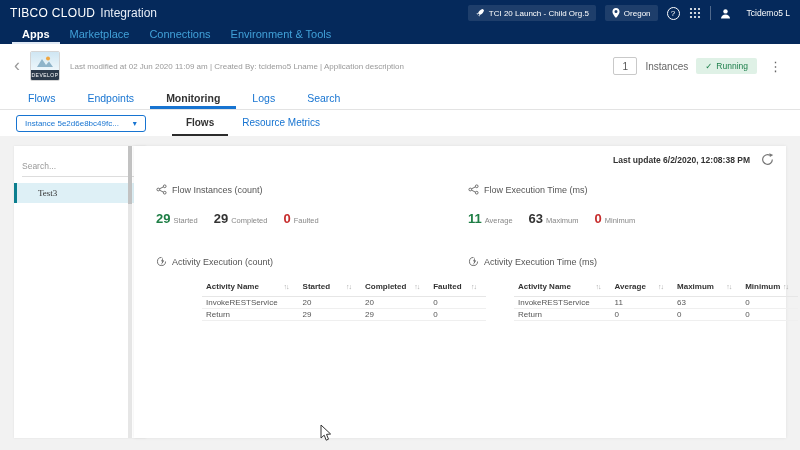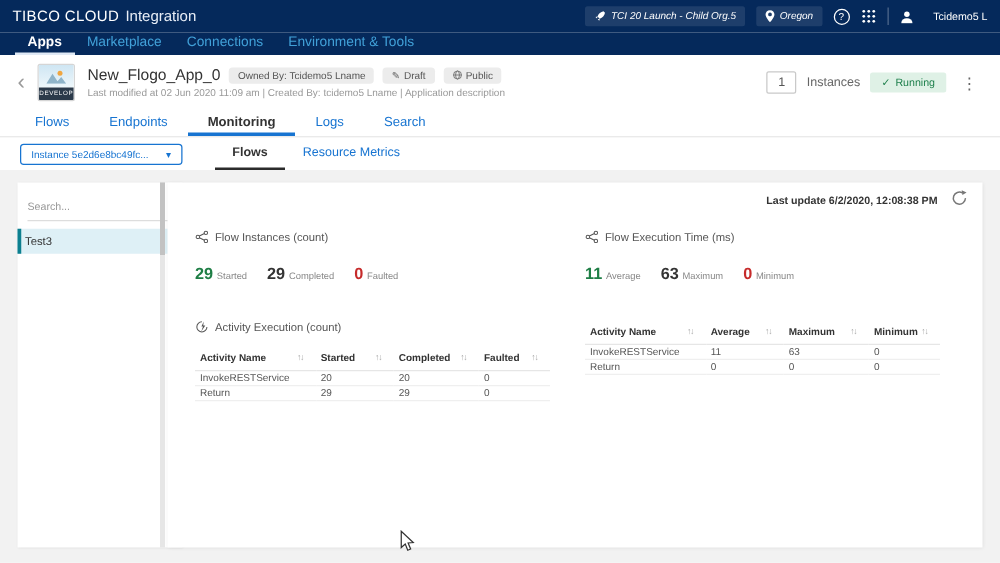--- a/index.html
+++ b/index.html
@@ -4,21 +4,21 @@
 <style>
   * { margin:0; padding:0; box-sizing:border-box; }
   html,body { width:800px; height:450px; overflow:hidden; background:#f2f2f2;
               font-family:"Liberation Sans", sans-serif; }
 
   
   .topbar { height:26px; background:#05295b; display:flex; align-items:center; padding:0 10px; color:#fff; }
   .brand-bold { font-size:12px; font-weight:normal; letter-spacing:.3px; }
   .brand-light { font-size:12px; font-weight:300; color:#e8eef7; margin-left:5px; }
   .topbar-right { margin-left:auto; display:flex; align-items:center; gap:9px; }
-  .chip { display:flex; align-items:flex-start; gap:4px; background:rgba(255,255,255,.10); padding:3px 7px; border-radius:2px; font-size:8px; white-space:nowrap; cursor:pointer;font-style:italic; }
+  .chip { display:flex; align-items:center; gap:4px; background:rgba(255,255,255,.10); padding:3px 7px; border-radius:2px; font-size:8px; white-space:nowrap; cursor:pointer; }
   .help-circle { width:13px; height:13px; border:1px solid #fff; border-radius:50%; font-size:8px; display:flex; align-items:center; justify-content:center; cursor:pointer; }
   .tb-divider { width:1px; height:14px; background:rgba(255,255,255,.3); }
   .user-chip { display:flex; align-items:center; gap:16px; font-size:8.5px; cursor:pointer; }
 
   
   .navbar { height:18px; background:#05295b; display:flex; padding-left:12px; }
   .nav-item { padding:0 10px; line-height:16px; font-size:11px; color:#41a0d8; cursor:pointer; }
   .nav-item.active { color:#fff; font-weight:bold; box-shadow: inset 0 -2px 0 #dfe9f5; }
 
   
@@ -52,42 +52,42 @@
   .subtab { padding:0 14px; line-height:25px; font-size:10px; color:#1774d1; cursor:pointer; }
   .subtab.active { color:#333; font-weight:bold; box-shadow: inset 0 -2px 0 #2b2b2b; }
 
   
   .content { position:relative; height:314px; background:#f2f2f2; }
 
   .sidebar { position:absolute; left:14px; top:10px; bottom:12px; width:132px; background:#fff; box-shadow:0 0 2px rgba(0,0,0,.08); }
   .search-wrap { margin:9px 8px 6px; border-bottom:1px solid #ddd; padding-bottom:3px; }
   .search-wrap input { border:none; outline:none; width:100%; font-size:8.5px; color:#555; background:transparent; font-family:"Liberation Sans", sans-serif; }
   .search-wrap input::placeholder { color:#999; }
-  .list-item { margin-top:4px; height:20px; line-height:20px; background:#def0f6; border-left:3px solid #0c7f8f; font-size:9px; color:#333; padding-left:3px; cursor:pointer; }
+  .list-item { margin-top:4px; height:20px; line-height:20px; background:#def0f6; border-left:3px solid #0c7f8f; font-size:9px; color:#333; padding-left:21px; cursor:pointer;font-family:Liberation Serif, serif; }
 
   .v-scrollbar { position:absolute; left:128px; top:10px; bottom:12px; width:4px; background:#e6e6e6; }
   .v-thumb { position:absolute; top:0; left:0; width:4px; height:58px; background:#c2c2c2; }
 
   .card { position:absolute; left:134px; right:14px; top:10px; bottom:12px; background:#fff; box-shadow:0 0 3px rgba(0,0,0,.08); padding:10px 14px; }
   .last-update { position:absolute; top:9px; right:36px; font-size:8.5px; font-weight:bold; color:#333; }
   .refresh-btn { position:absolute; top:6px; right:12px; cursor:pointer; }
 
   .metrics-row { margin-top:28px; display:flex; }
   .metric-group { width:50%; padding-left:8px; }
   .group-header { display:flex; align-items:center; gap:5px; font-size:9px; color:#555; }
   .metrics-line { margin-top:16px; display:flex; align-items:baseline; gap:16px; }
   .metric { display:flex; align-items:baseline; gap:3px; }
   .metric .val { font-size:13px; font-weight:bold; }
   .metric .lbl { font-size:7.5px; color:#888; }
   .v-green { color:#1e7e45; } .v-dark { color:#333; } .v-red { color:#c62b2b; }
 
   .tables-row { margin-top:30px; display:flex; }
   .table-group { width:50%; padding:0 20px 0 8px; }
   .table-group .group-header { margin-bottom:10px; }
-  table { width:100%; border-collapse:collapse; font-size:8px; }
+  table { width:100%; border-collapse:collapse; font-size:8px;margin-left:46px; }
   th { text-align:left; padding:5px 4px; border-bottom:1px solid #e6e6e6; }
   th .th-inner { display:flex; align-items:center; }
   th .th-label { font-weight:bold; color:#333; font-size:8px; }
   th .sort { margin-left:auto; color:#aaa; font-size:7px; letter-spacing:-1px; padding-right:6px; cursor:pointer; }
   td { color:#555; padding:1px 4px; border-bottom:1px solid #efefef; }
   .col-name { width:34%; } .col-n1 { width:22%; } .col-n2 { width:24%; } .col-n3 { width:20%; }
 
   .mouse-cursor { position:absolute; left:320px; top:424px; z-index:50; }
 </style>
 </head>
@@ -148,38 +148,20 @@
   <div class="app-icon">
     <div class="art">
       <svg width="16" height="12" viewBox="0 0 16 12">
           <circle cx="11" cy="3.5" r="2" fill="#f0a640"></circle>
           <path d="M0 12 L5 4 L9 10 L12 6.5 L16 12 Z" fill="#8fb4c9"></path>
         </svg>
     </div>
     <div class="ribbon">DEVELOP</div>
   </div>
   <div class="title-block">
-    <div class="title-row">
-      <span class="app-title">New_Flogo_App_0</span>
-      <span class="badge">
-          <span>Owned By: Tcidemo5 Lname</span>
-        </span>
-      <span class="badge">
-        <span class="b-icon">✎</span>
-        <span>Draft</span>
-      </span>
-      <span class="badge">
-        <svg width="8" height="8" viewBox="0 0 10 10">
-            <circle cx="5" cy="5" r="4" fill="none" stroke="#666" stroke-width=".8"></circle>
-            <ellipse cx="5" cy="5" rx="1.9" ry="4" fill="none" stroke="#666" stroke-width=".8"></ellipse>
-            <line x1="1" y1="5" x2="9" y2="5" stroke="#666" stroke-width=".8"></line>
-          </svg>
-        <span>Public</span>
-      </span>
-    </div>
     <div class="meta-line">Last modified at 02 Jun 2020 11:09 am  |  Created By: tcidemo5 Lname  |  Application description</div>
   </div>
   <div class="header-right">
     <div class="inst-box">1</div>
     <span class="inst-label">Instances</span>
     <span class="running-pill">
       <span>✓</span>
       <span>Running</span>
     </span>
     <span class="kebab">⋮</span>
@@ -330,20 +312,27 @@
               <td>Return</td>
               <td>29</td>
               <td>29</td>
               <td>0</td>
             </tr>
           </tbody>
         </table>
       </div>
 
       <div class="table-group">
+        <div class="group-header">
+          <svg width="11" height="11" viewBox="0 0 12 12">
+              <path d="M10.4 6 A4.4 4.4 0 1 1 6 1.6" stroke="#555" stroke-width=".9" fill="none"></path>
+              <path d="M7.6 1.4 L5.6 5.6 H7 L5.4 10 L9 4.8 H7.2 Z" fill="#555"></path>
+            </svg>
+          <span>Activity Execution Time (ms)</span>
+        </div>
         <table>
           <thead>
             <tr>
               <th class="col-name">
                   <span class="th-inner">
                     <span class="th-label">Activity Name</span>
                     <span class="sort"><span>↑</span><span>↓</span></span>
                   </span>
                 </th>
               <th class="col-n1">

